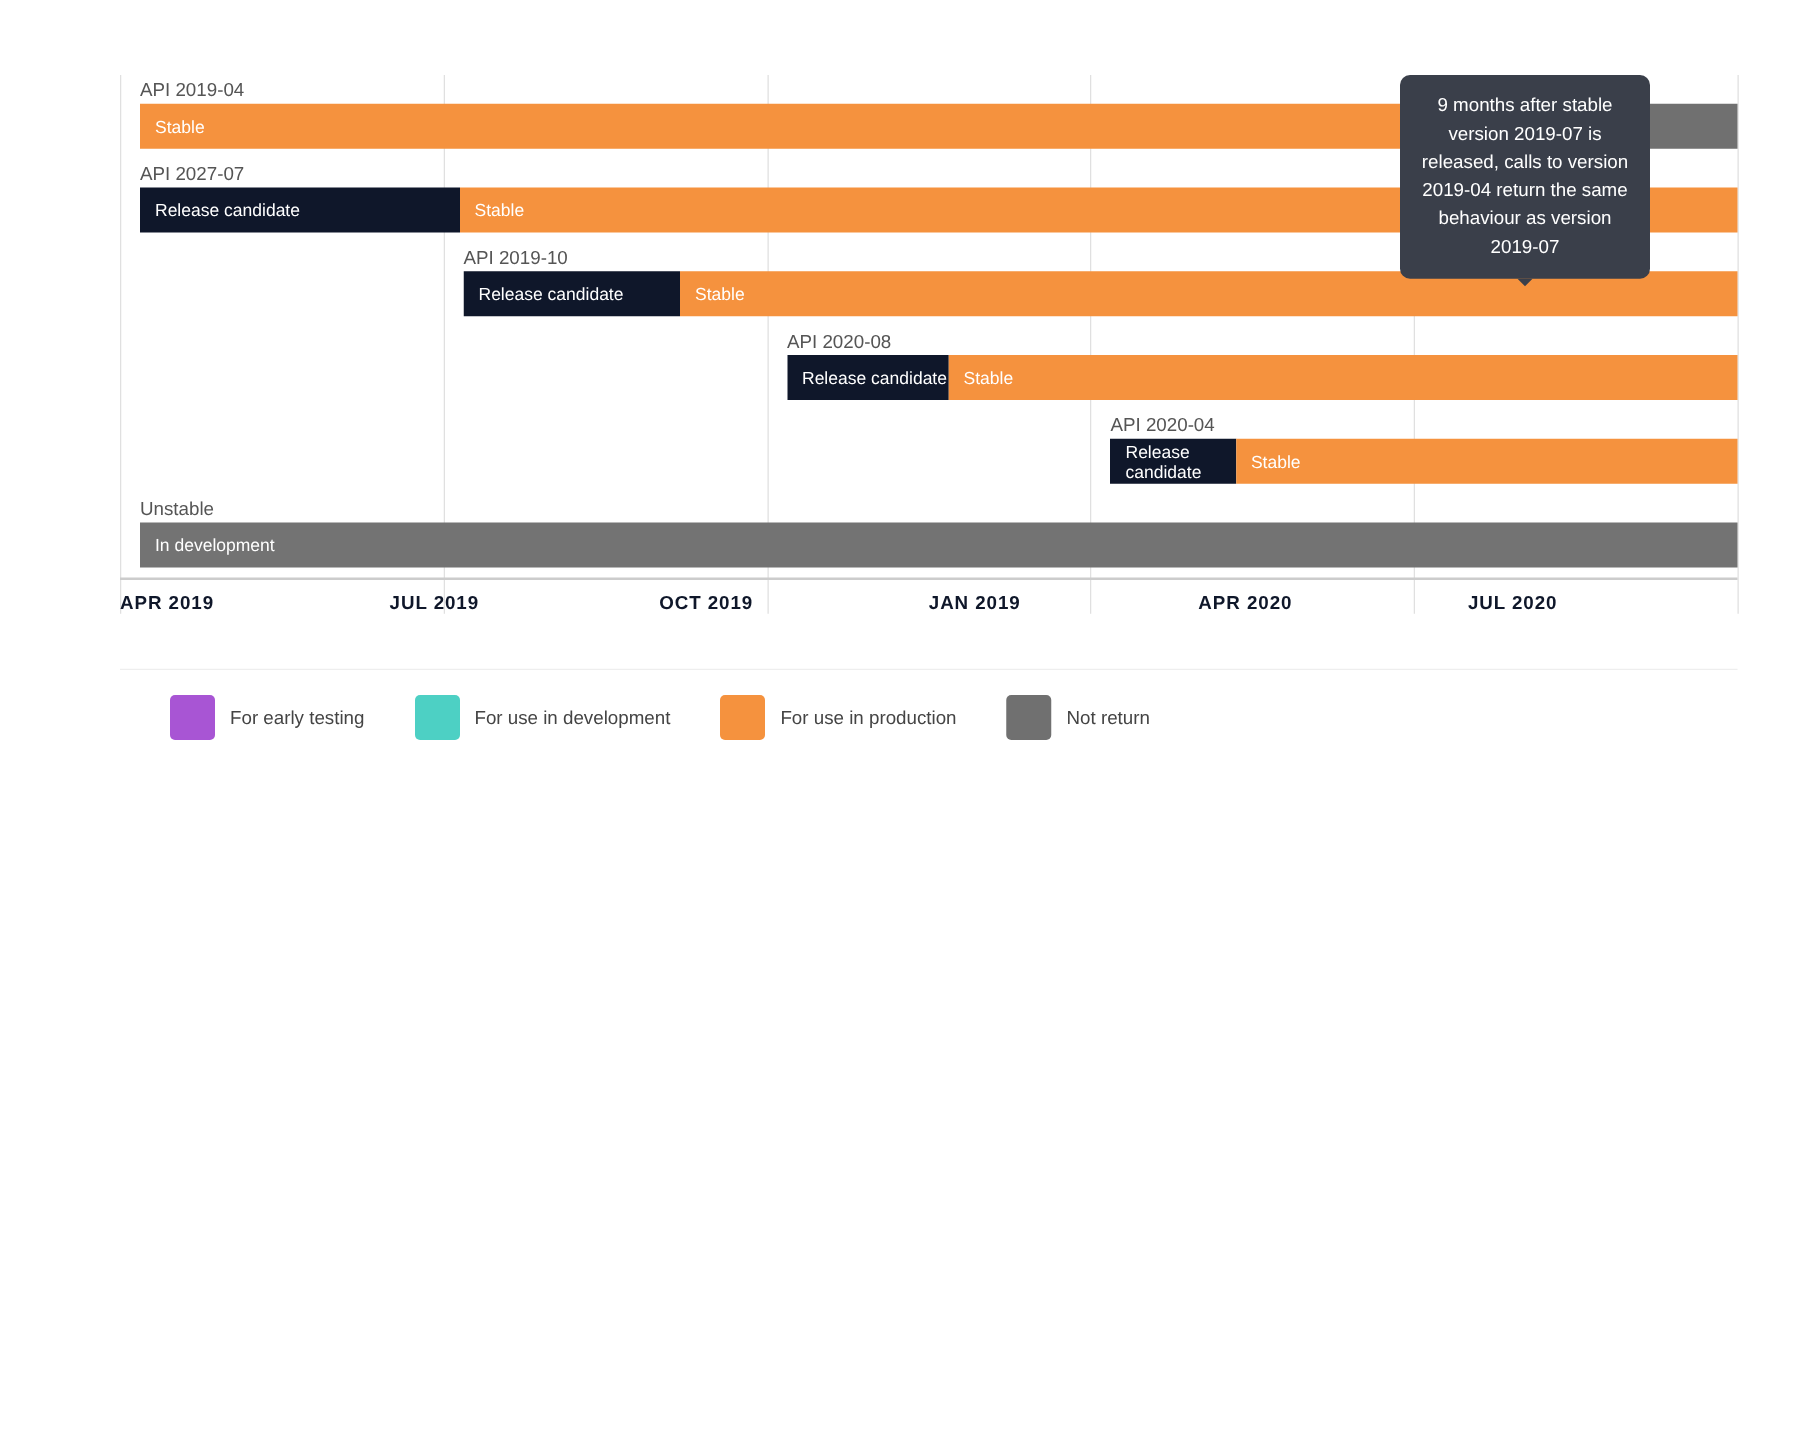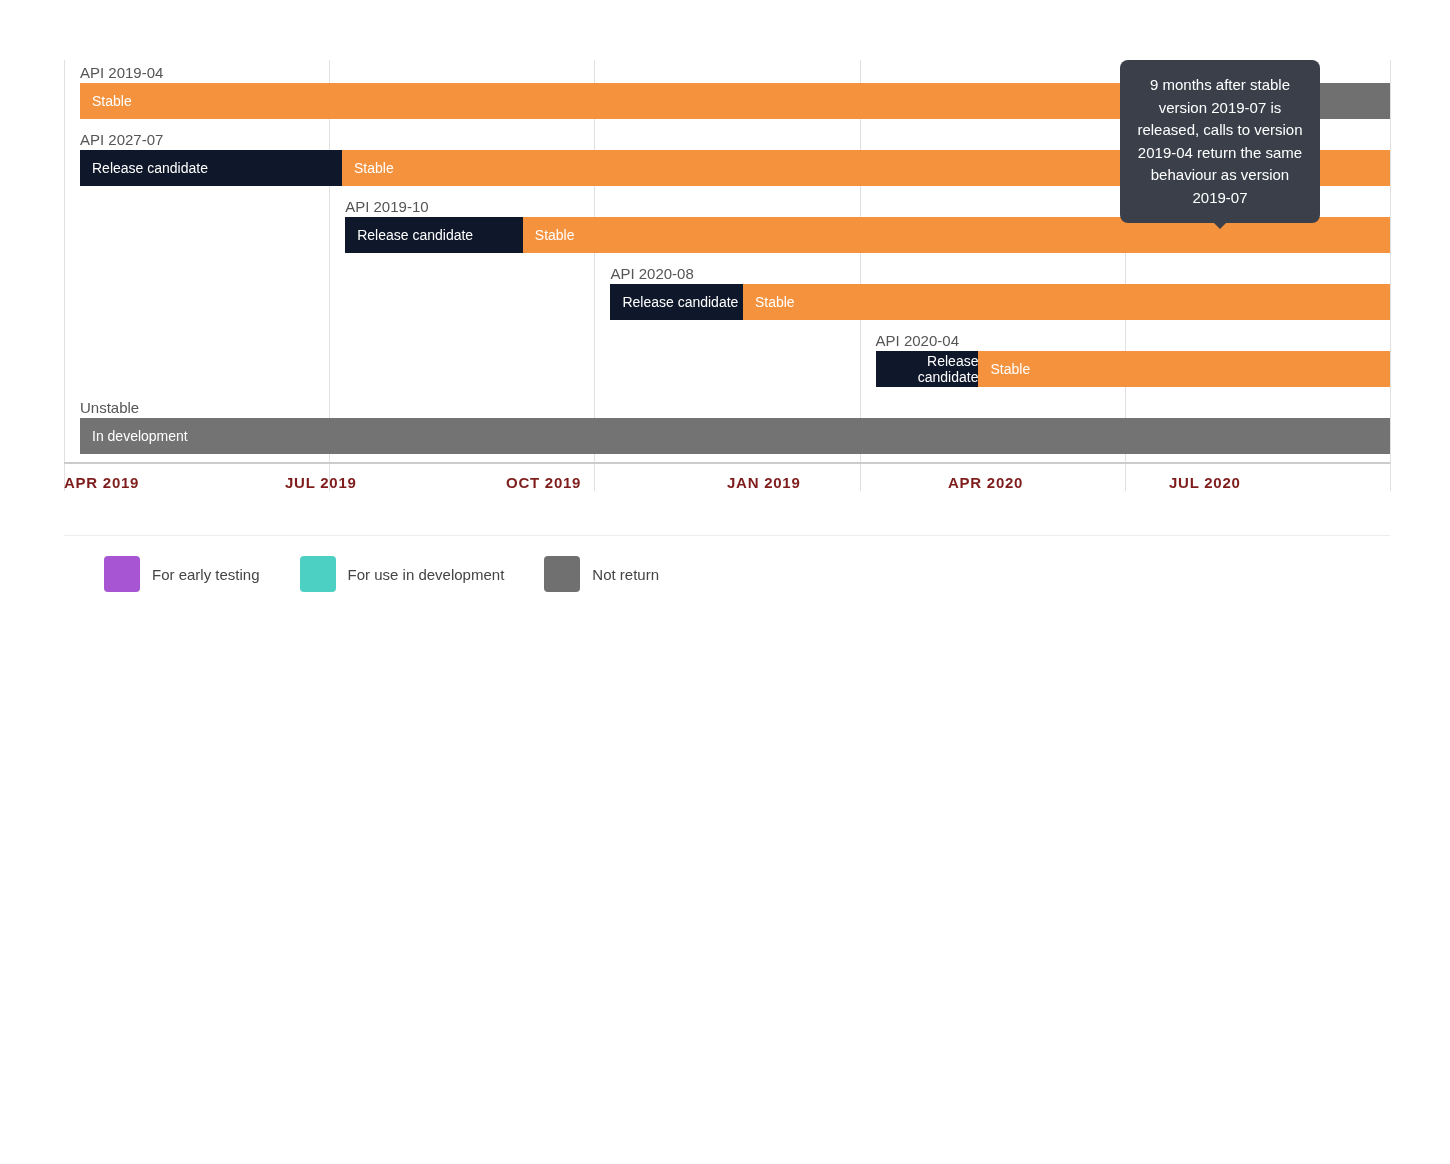--- a/index.html
+++ b/index.html
@@ -5,21 +5,21 @@
     * { box-sizing: border-box; margin: 0; padding: 0; }
     body {
       background: #fff;
       font-family: -apple-system, BlinkMacSystemFont, 'Segoe UI', sans-serif;
       color: #333;
       width: 1450px;
       min-height: 1164px;
     }
     .chart-container {
       position: relative;
-      padding: 60px 60px 20px 64px;
+      padding: 60px 60px 20px 96px;
       width: 1450px;
     }
     .tooltip-box {
       position: absolute;
       background: #3a3f4a;
       color: #fff;
       border-radius: 8px;
       padding: 14px 16px;
       font-size: 15px;
       line-height: 1.5;
@@ -75,41 +75,40 @@
     .bar-segment {
       position: absolute;
       height: 100%;
       display: flex;
       align-items: center;
       padding-left: 12px;
       font-size: 14px;
       color: #fff;
       font-weight: 500;
       border-radius: 0;
-      text-align: right;
     }
     .bar-stable { background: #f5923e; }
     .bar-rc { background: #0f172a; }
     .bar-indev { background: #737373; }
     .bar-unsupported { background: #707070; }
 
     
     .x-axis {
       display: flex;
       width: 100%;
       position: relative;
       margin-top: 6px;
       border-top: 2px solid #ccc;
       padding-top: 10px;
     }
     .x-label {
       flex: 1;
       font-size: 15px;
       font-weight: 700;
-      color: #7f1d1d;
+      color: #0f172a;
       text-transform: uppercase;
       letter-spacing: 0.05em;
     }
     
     .legend {
       display: flex;
       align-items: center;
       gap: 40px;
       margin-top: 44px;
       padding: 20px 40px;
@@ -219,18 +218,22 @@
   <div class="legend">
     <div class="legend-item">
       <div class="legend-swatch swatch-purple"></div>
       <span>For early testing</span>
     </div>
     <div class="legend-item">
       <div class="legend-swatch swatch-teal"></div>
       <span>For use in development</span>
     </div>
     <div class="legend-item">
+      <div class="legend-swatch swatch-orange"></div>
+      <span>For use in production</span>
+    </div>
+    <div class="legend-item">
       <div class="legend-swatch swatch-gray"></div>
       <span>Not return</span>
     </div>
   </div>
 
 </div>
 
 </body></html>

